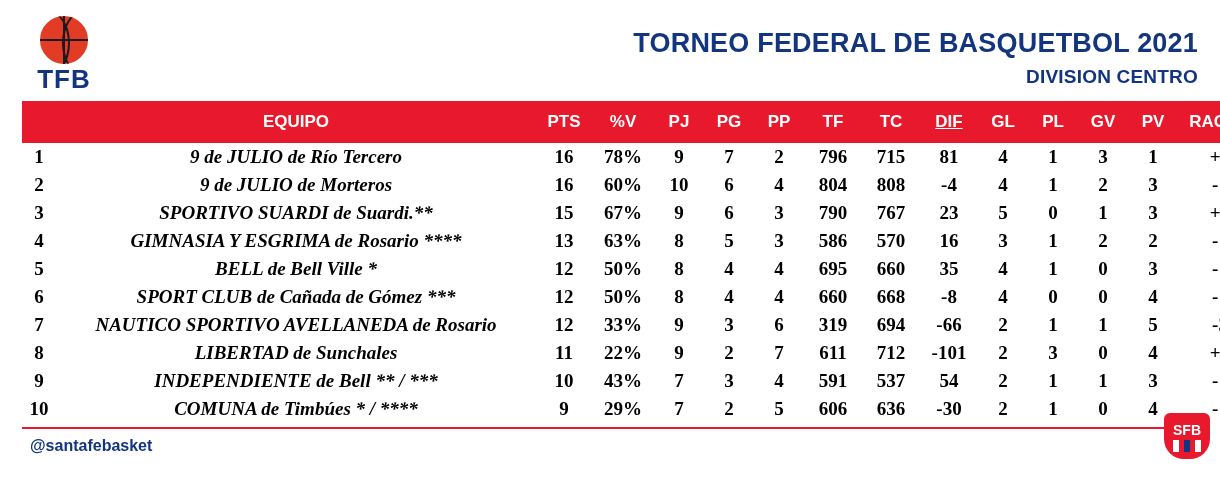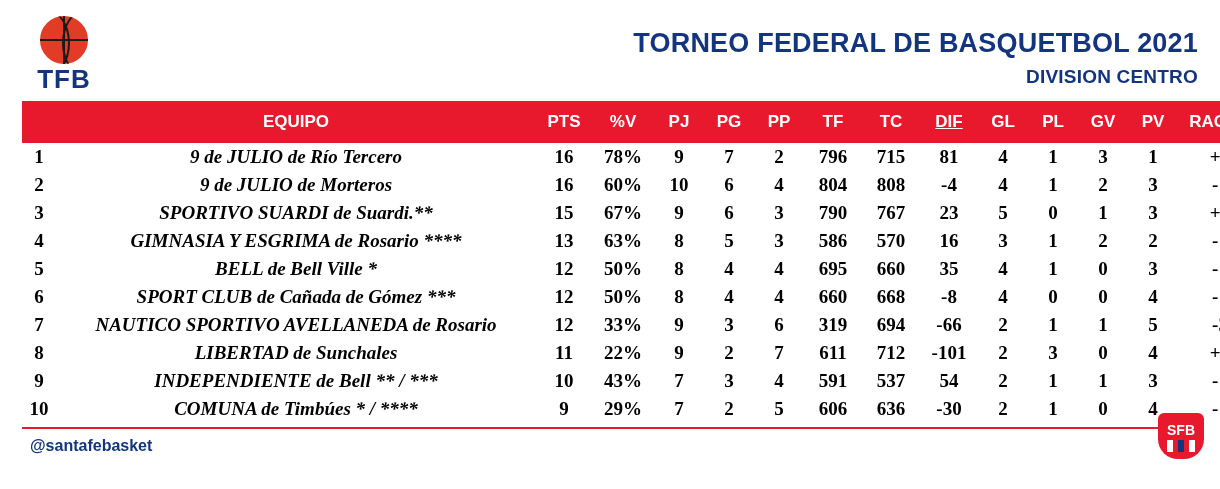--- a/index.html
+++ b/index.html
@@ -186,21 +186,21 @@
     position: absolute;
     left: 30px;
     top: 437px;
     font-size: 16px;
     font-weight: bold;
     color: #13357f;
     font-family: "Liberation Sans", sans-serif;
   }
   .sfb-logo {
     position: absolute;
-    right: 16px;
+    right: 10px;
     top: 413px;
     width: 46px;
     height: 46px;
   }
   .sfb-shield {
     position: absolute;
     left: 0;
     top: 0;
     width: 46px;
     height: 46px;

